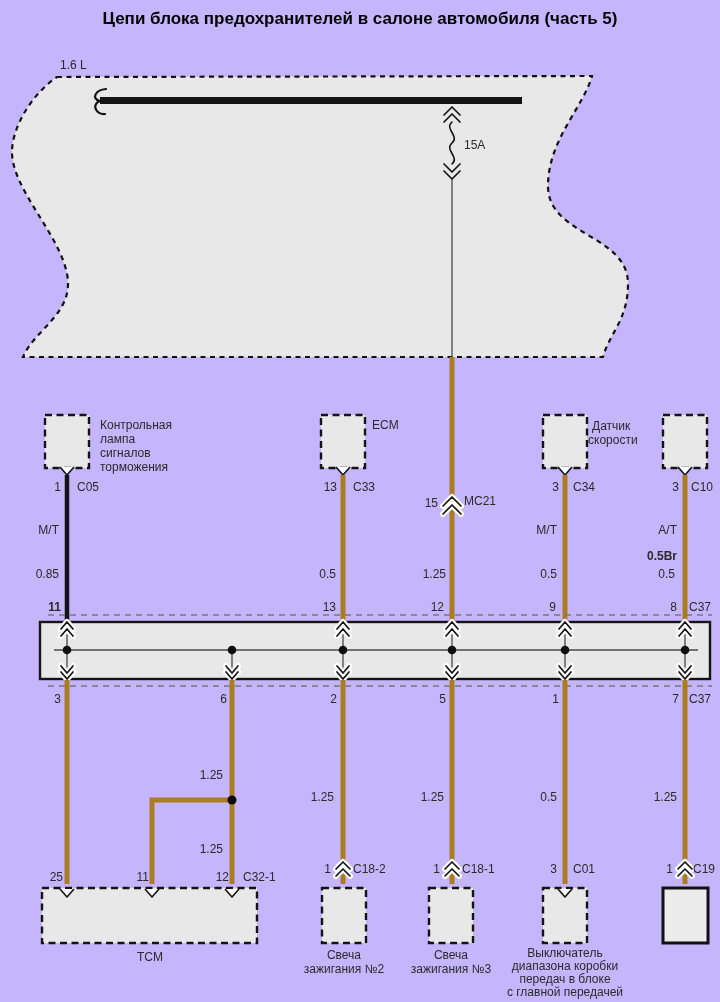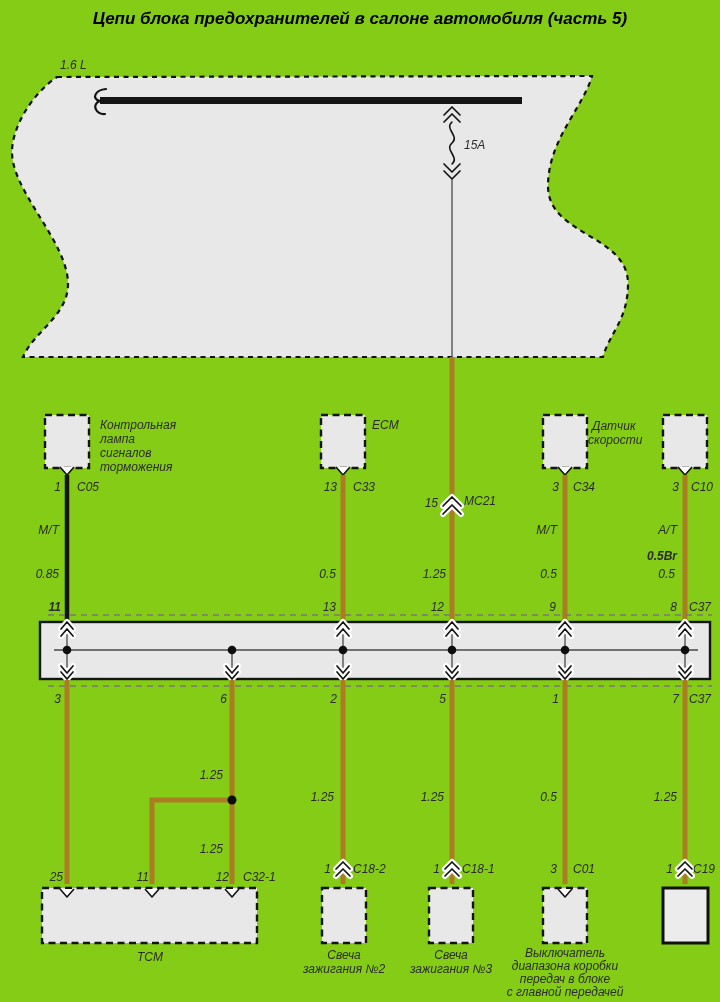--- a/index.html
+++ b/index.html
@@ -1,16 +1,16 @@
 <!DOCTYPE html>
 <html><head>
 <meta charset="utf-8">
 <style>
   html,body { margin:0; padding:0; background:#ffffff; }
-  .page { width:720px; height:1002px; position:relative; background:#84cc16;font-style:italic; }
+  .page { width:720px; height:1002px; position:relative; background:#c4b5fd; }
   text { font-family:"Liberation Sans", sans-serif; }
   .t   { font-size:12px; fill:#2b2b2b; }
   .b   { font-weight:bold; }
   .ttl { font-size:17px; font-weight:bold; fill:#000; }
   .box   { fill:#e8e8e8; stroke:#141414; stroke-width:2.4; stroke-dasharray:7 4.5; }
   .solid { fill:#ececec; stroke:#111; stroke-width:3; }
   .region{ fill:#e8e8e8; stroke:#111; stroke-width:2.2; stroke-dasharray:5 4.5; }
   .busr  { fill:#e8e8e8; stroke:#141414; stroke-width:2.4; }
   .wireG { stroke:#ab7d22; stroke-width:5;   fill:none; }
   .wireB { stroke:#141414; stroke-width:4.5; fill:none; }

